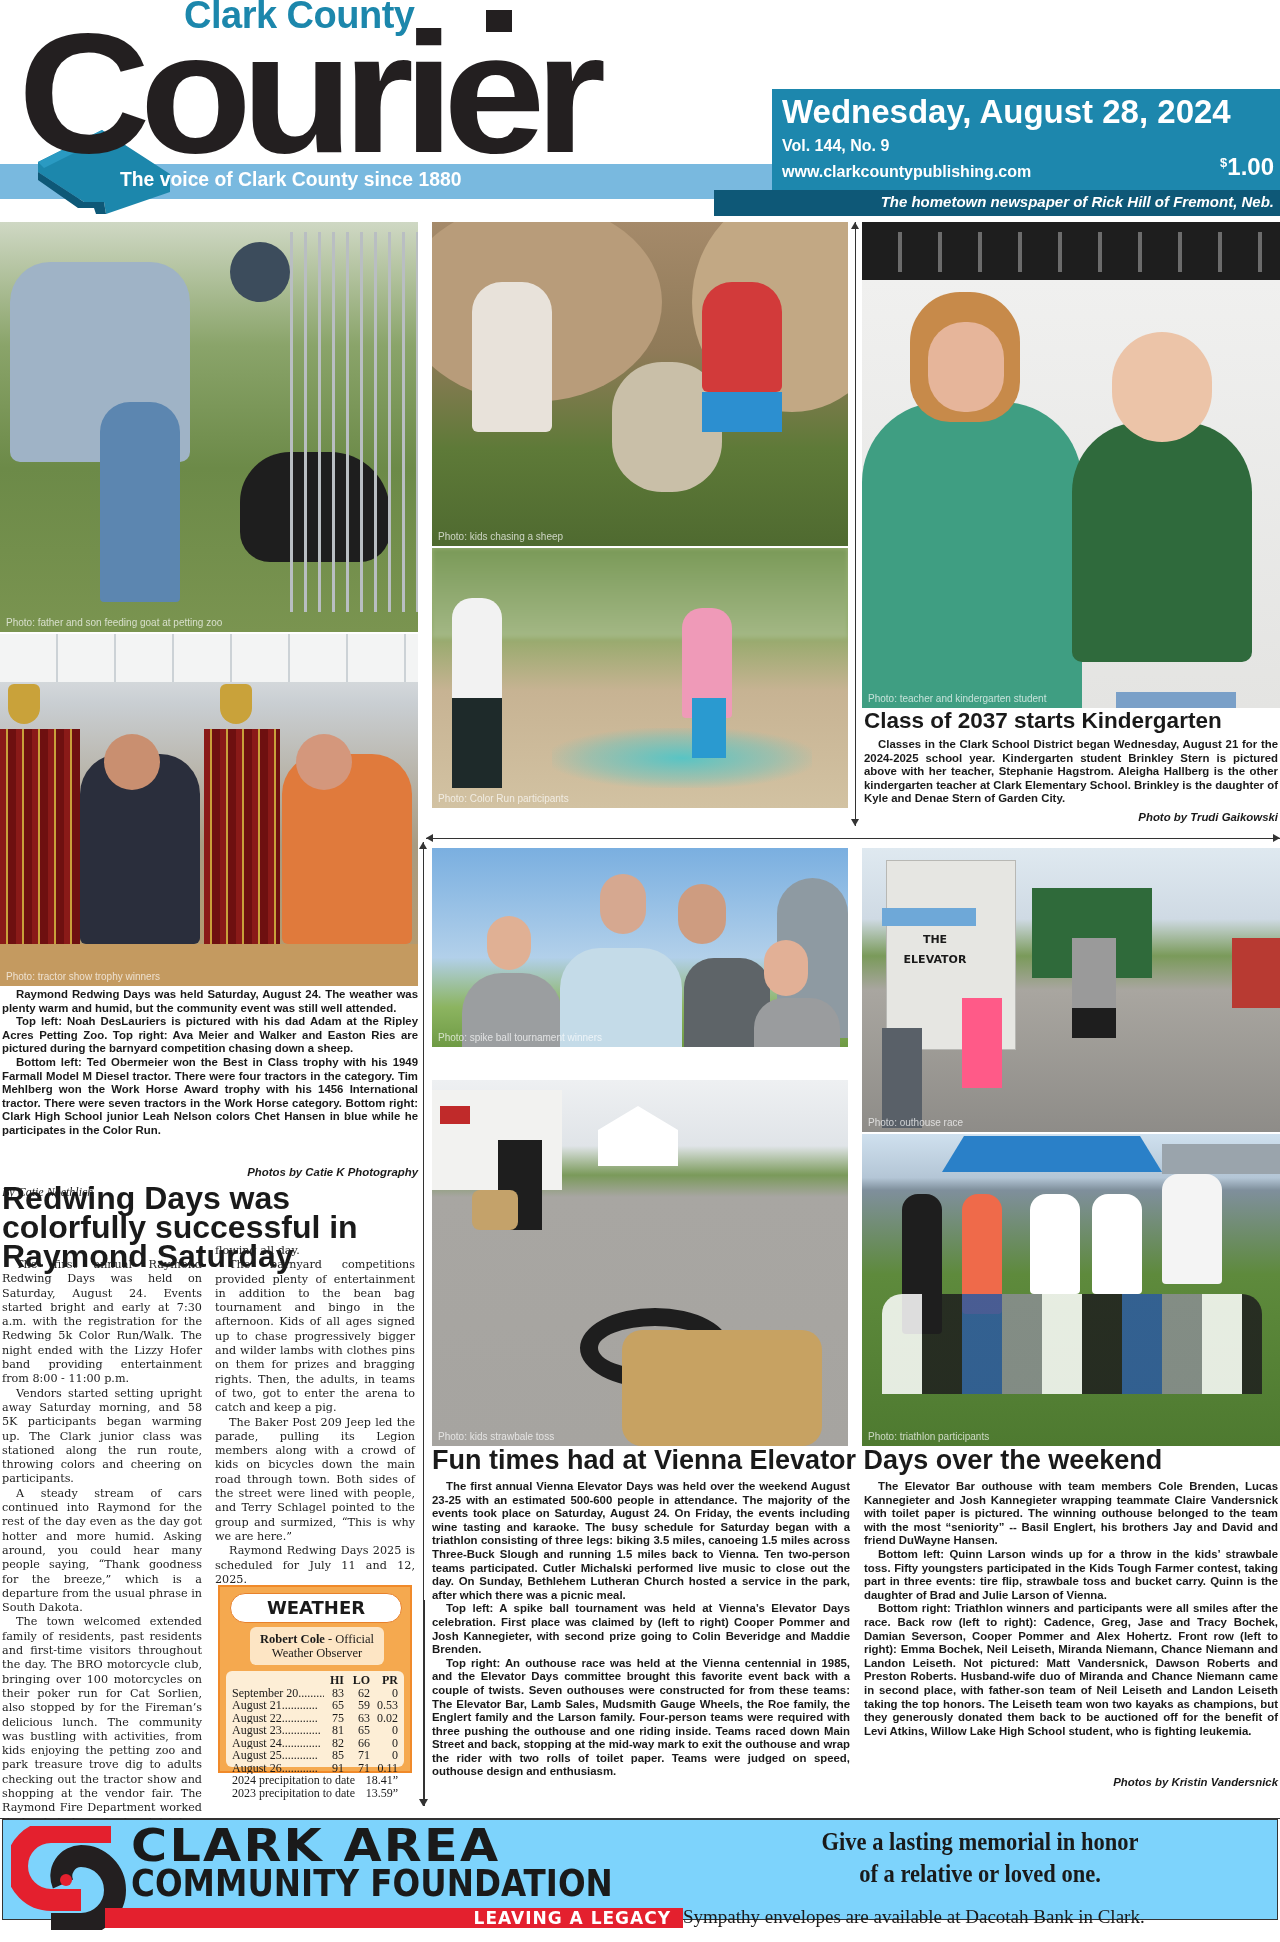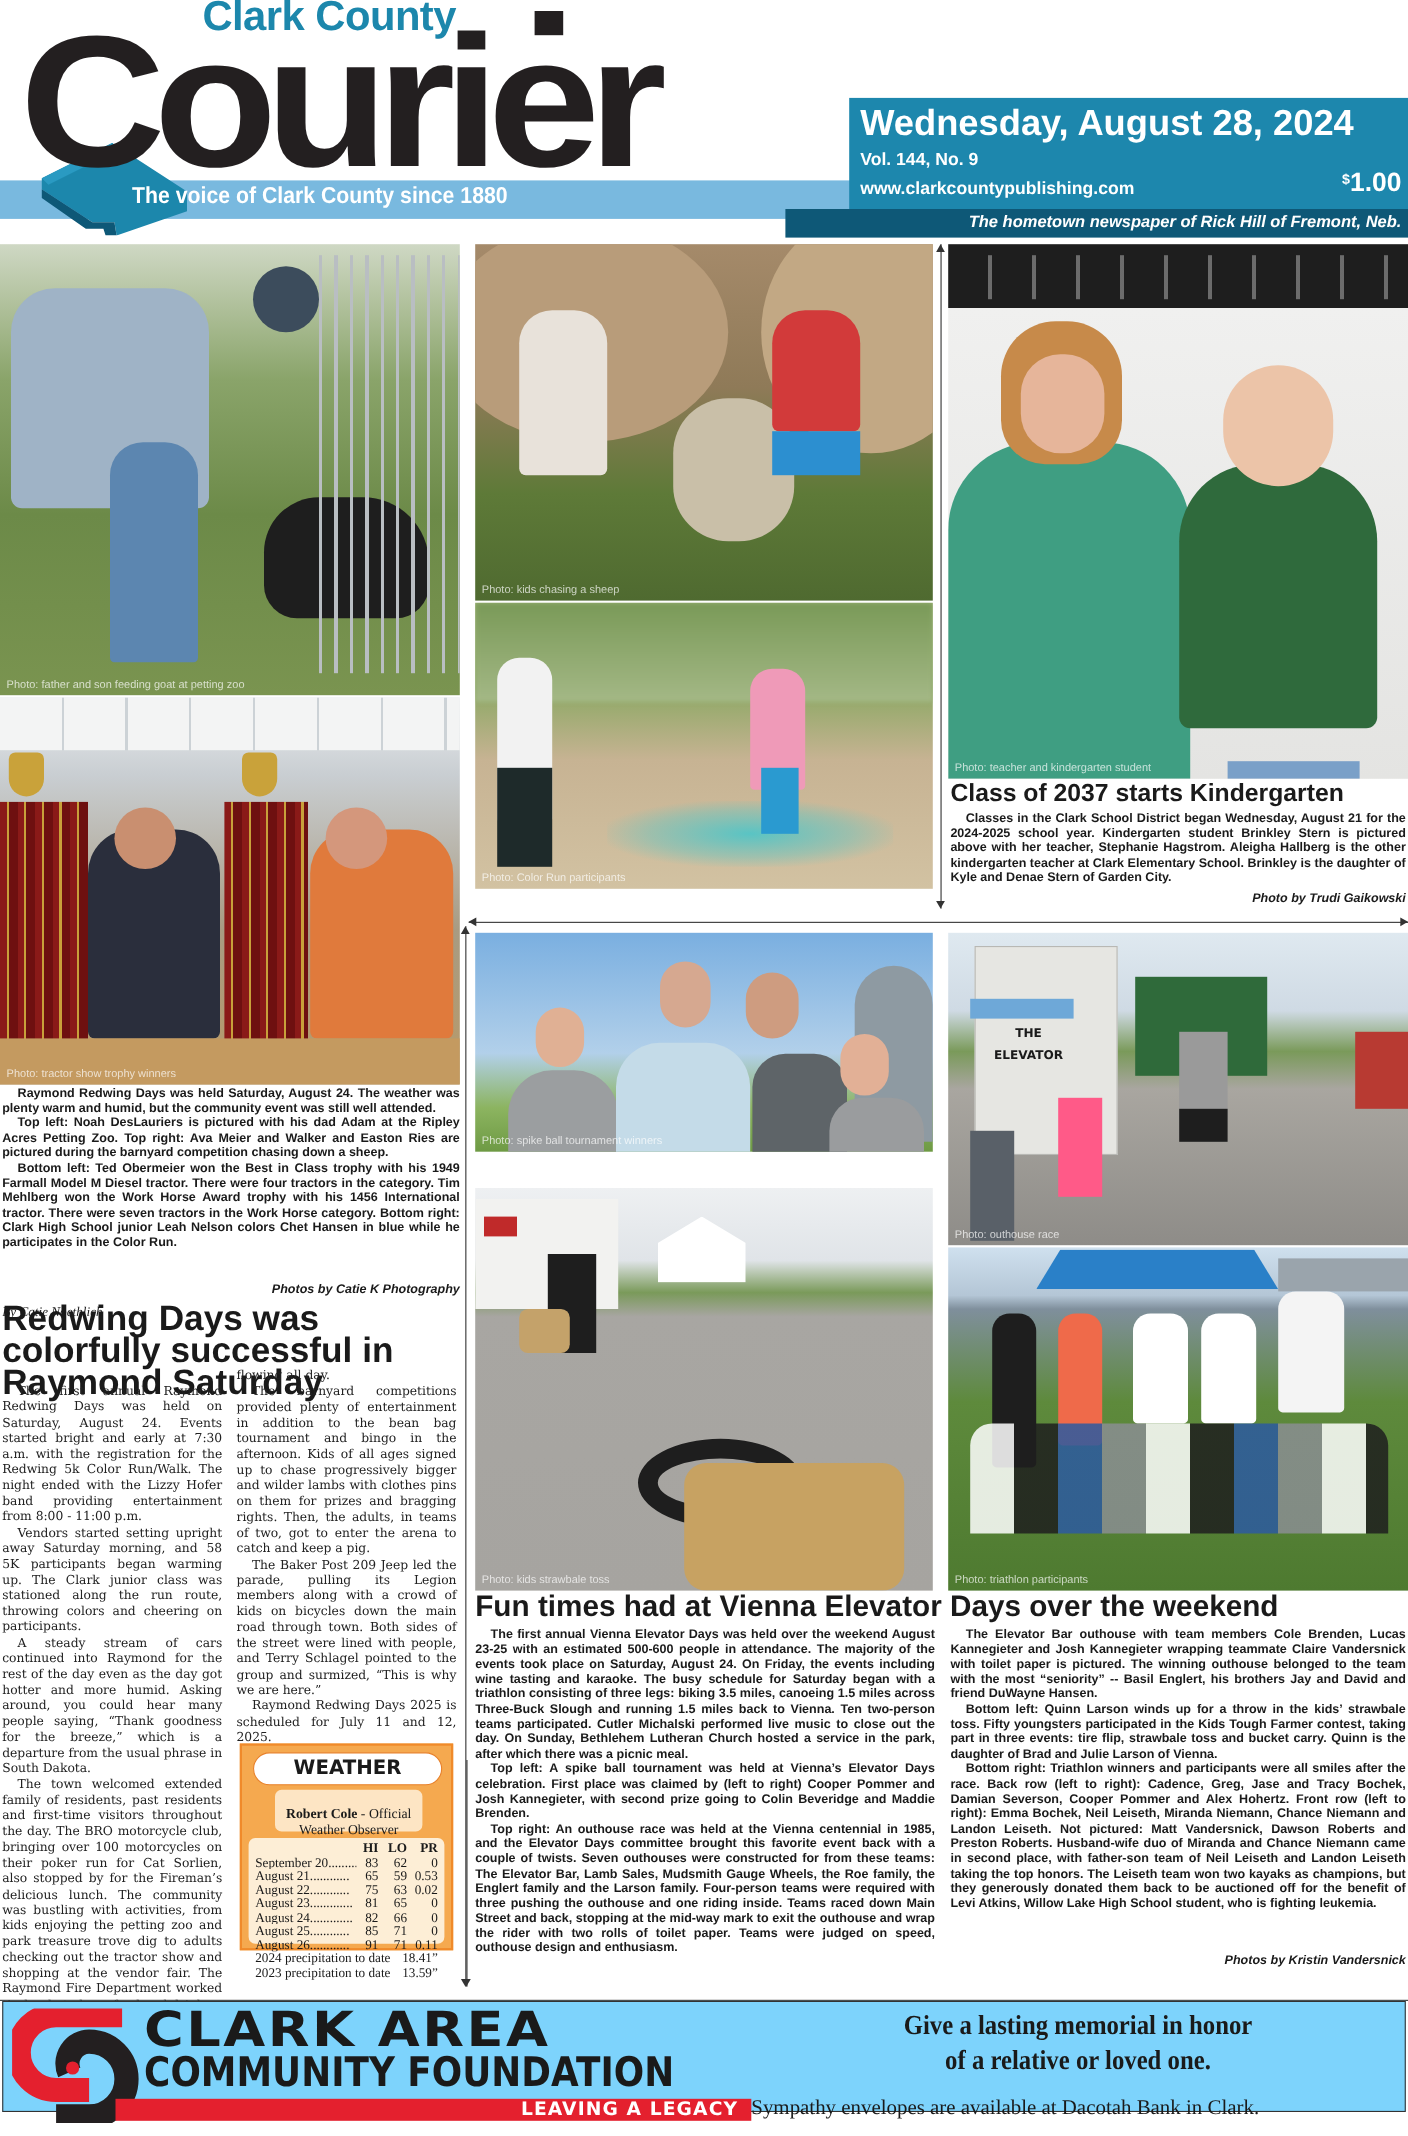--- a/index.html
+++ b/index.html
@@ -41,21 +41,21 @@
   .cap p { text-indent: 14px; }
   .credit { font-family: "Liberation Sans", sans-serif; font-weight: bold; font-style: italic; font-size: 11.4px; text-align: right; }
   .head { font-family: "Liberation Sans", sans-serif; font-weight: bold; color: #1a1a1a; }
   .body-serif { font-family: "DejaVu Serif", "Liberation Serif", serif; font-size: 11.2px; line-height: 14.3px; text-align: justify; color: #222; }
   .body-serif p { text-indent: 14px; }
   .byline { font-family: "Liberation Serif", serif; font-style: italic; font-size: 12px; }
 
   
   .weather { left: 218px; top: 1585px; width: 194px; height: 188px; background: #f5a94f; border: 2px solid #f08a2a; }
   .weather .wtitle { position: absolute; left: 10px; top: 6px; width: 172px; height: 30px; background: #fff; border-radius: 16px; border: 1.5px solid #e8812b; text-align: center; font-family: "DejaVu Sans", sans-serif; font-weight: bold; font-size: 18px; line-height: 28px; color: #1a1a1a; }
-  .weather .wobs { position: absolute; left: 30px; top: 40px; width: 134px; height: 38px; background: #fde5c4; border-radius: 6px; text-align: center; font-family: "Liberation Serif", serif; font-size: 12.5px; line-height: 14px; padding-top: 15px; }
+  .weather .wobs { position: absolute; left: 30px; top: 40px; width: 134px; height: 38px; background: #fde5c4; border-radius: 6px; text-align: center; font-family: "Liberation Serif", serif; font-size: 12.5px; line-height: 14px; padding-top: 5px; }
   .weather .wtable { position: absolute; left: 6px; top: 84px; width: 178px; height: 96px; background: #fdeed6; border-radius: 6px; padding: 3px 6px; font-family: "Liberation Serif", serif; font-size: 12px; line-height: 12.5px; }
   .wrow { display: flex; }
   .wrow .d { flex: 1; white-space: nowrap; overflow: hidden; }
   .wrow .hi { width: 20px; text-align: right; }
   .wrow .lo { width: 26px; text-align: right; }
   .wrow .pr { width: 28px; text-align: right; }
   .whead { font-weight: bold; }
   .wprecip { display: flex; justify-content: space-between; white-space: nowrap; }
 
   

